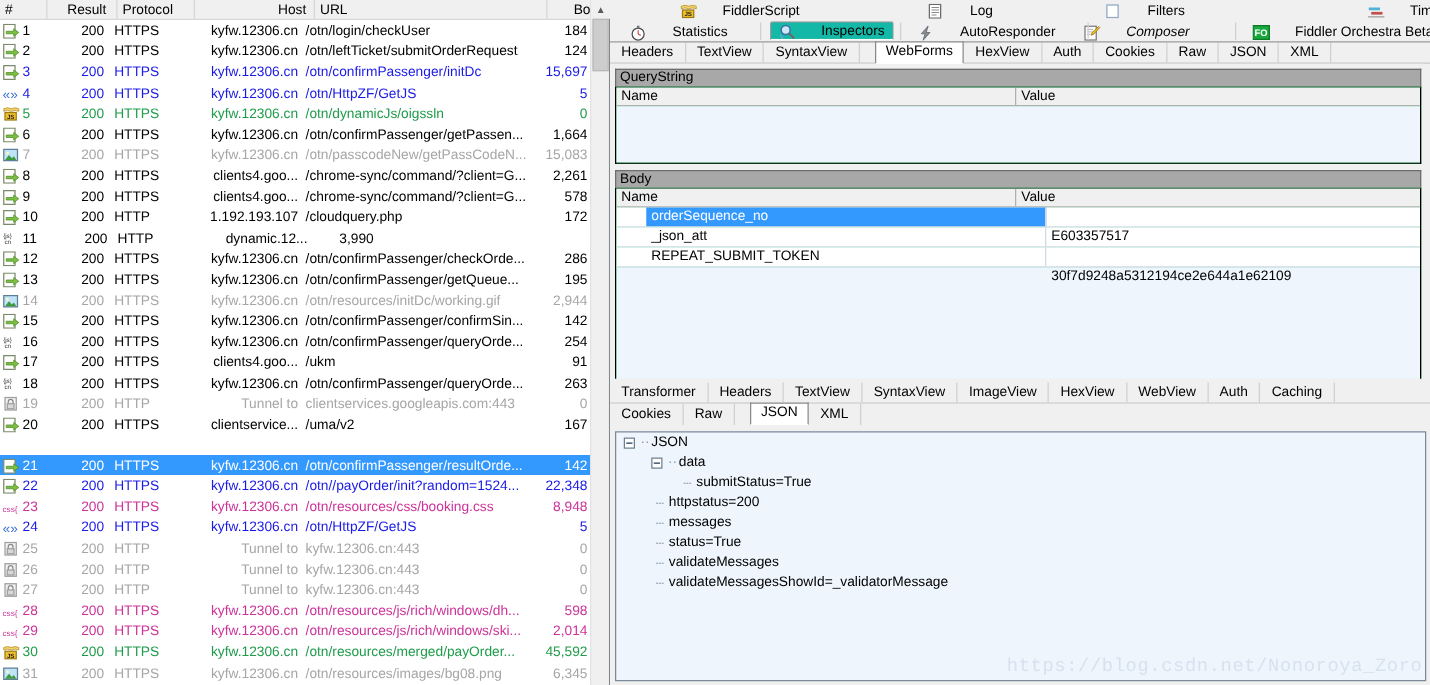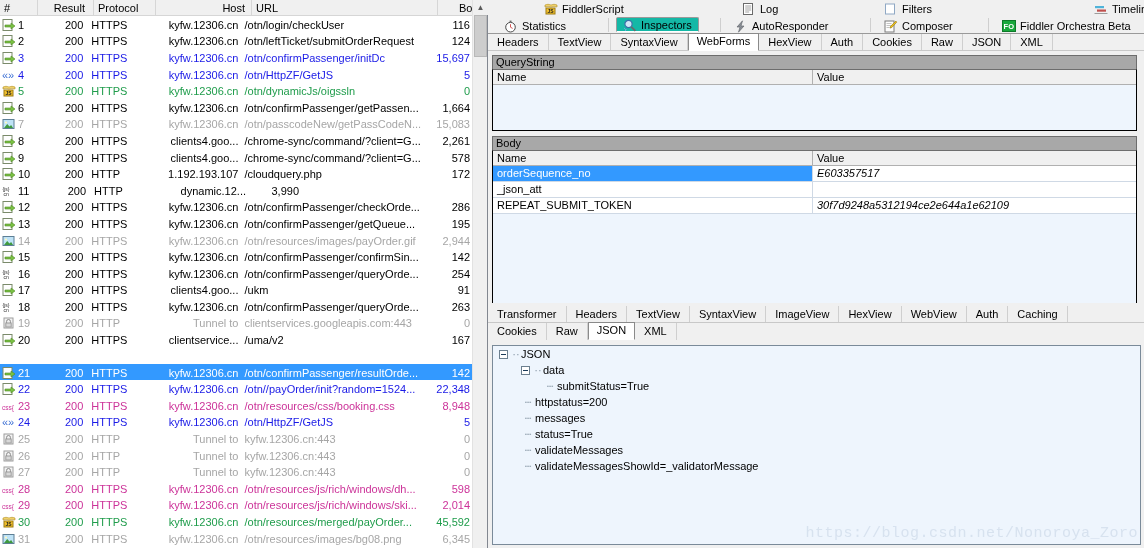--- a/index.html
+++ b/index.html
@@ -78,21 +78,21 @@
   }
   
   #main-tabs {
     position: relative;
     height: 34px;
     background: #f0f0f0;
     border-bottom: 1px solid #9a9a9a;
   }
   .mtab {
     position: absolute;
-    display: flex; align-items: center; gap: 4px;
+    display: flex; align-items: center; gap: 20px;
     height: 17px; padding: 0 6px;
     font-size: 11px; white-space: nowrap;
   }
   .mtab.row1 { top: 0px; }
   .mtab.row2 { top: 17px; height: 17px; }
   .mtab.active {
     background: #14b8a6;
     border: 1px solid #9a9a9a;
     border-bottom: 1px solid #ffffff;
     border-radius: 2px 2px 0 0;
@@ -116,21 +116,21 @@
     white-space: nowrap;
   }
   .stab.active {
     background: #ffffff;
     border: 1px solid #8a8a8a;
     border-bottom-color: #ffffff;
     padding: 0 8px;
     line-height: 15px;
     margin-top: -1px;
     height: 18px;
-    position: relative; z-index: 2;
+    position: relative; z-index: 2; margin-left: 12px;
   }
 
   
   #req-inspector {
     position: absolute; top: 51px; left: 0; right: 4px; height: 252px;
     background: #f0f0f0;
     padding: 4px 3px 0 4px;
   }
   .grp-title {
     background: #a8a8a8;
@@ -146,22 +146,22 @@
     border-top: 1px solid #6d6d6d;
     background: #22c55e;
     font-size: 11px;
     overflow: hidden;
   }
   .nv-head { display: flex; background: #f0f0f0; border-bottom: 1px solid #b0b0b0; height: 15px; }
   .nv-head .h { padding: 0 4px; line-height: 14px; }
   .nv-head .h.n { width: 320px; border-right: 1px solid #b0b0b0; }
   .nv-head .h.v { flex: 1; }
   .nv-row { display: flex; height: 16px; border-bottom: 1px solid #cfd9e5; background:#ffffff; }
-  .nv-row .n { width: 320px; border-right: 1px solid #cfd9e5; padding: 0 4px; line-height: 15px; overflow:hidden; white-space:nowrap;}
-  .nv-row .v { flex: 1; padding: 0 4px; line-height: 15px; overflow:hidden; white-space:nowrap;font-style:italic;}
+  .nv-row .n { width: 320px; border-right: 1px solid #cfd9e5; padding: 0 4px; line-height: 15px; overflow:hidden; white-space:nowrap;margin-left:24px;}
+  .nv-row .v { flex: 1; padding: 16px 4px; line-height: 15px; overflow:hidden; white-space:nowrap;}
   .nv-row.sel .n { background: #3399ff; color: #fff; }
   .nv-fill { background: #eef5fd; }
 
   
   #resp-inspector {
     position: absolute; top: 303px; left: 0; right: 0; bottom: 0;
     background: #f0f0f0;
     padding-top: 3px;
   }
   #json-view {
@@ -232,21 +232,21 @@
                 <rect x="1" y="0.5" width="9" height="11" fill="#fefefe" stroke="#7a8a6a"></rect>
                 <path d="M3 6 h6 v-2 l4 3 -4 3 v-2 h-6 z" fill="#7ac143" stroke="#4f8a23" stroke-width="0.6"></path>
               </svg>
             </span>
             <span>1</span>
           </div>
           <div class="cell c-res t-normal">200</div>
           <div class="cell c-proto t-normal">HTTPS</div>
           <div class="cell c-host t-normal">kyfw.12306.cn</div>
           <div class="cell c-url t-normal">/otn/login/checkUser</div>
-          <div class="cell c-body t-normal">116</div>
+          <div class="cell c-body t-normal">184</div>
         </div>
         <div class="srow ">
           <div class="cell c-num t-normal">
             <span class="ico">
               <svg width="14" height="12" viewBox="0 0 14 12">
                 <rect x="1" y="0.5" width="9" height="11" fill="#fefefe" stroke="#7a8a6a"></rect>
                 <path d="M3 6 h6 v-2 l4 3 -4 3 v-2 h-6 z" fill="#7ac143" stroke="#4f8a23" stroke-width="0.6"></path>
               </svg>
             </span>
             <span>2</span>
@@ -440,21 +440,21 @@
                 <rect x="1" y="1.5" width="11" height="9" fill="#bfe3f7" stroke="#5d7f95"></rect>
                 <circle cx="4" cy="4.5" r="1.1" fill="#fff8c0"></circle>
                 <path d="M2 10 l3.2 -4 2.3 2.6 1.6 -1.6 2 3 z" fill="#3f9a3f"></path>
               </svg>
             </span>
             <span>14</span>
           </div>
           <div class="cell c-res t-gray">200</div>
           <div class="cell c-proto t-gray">HTTPS</div>
           <div class="cell c-host t-gray">kyfw.12306.cn</div>
-          <div class="cell c-url t-gray">/otn/resources/images/payOrder.gif</div>
+          <div class="cell c-url t-gray">/otn/resources/initDc/working.gif</div>
           <div class="cell c-body t-gray">2,944</div>
         </div>
         <div class="srow ">
           <div class="cell c-num t-normal">
             <span class="ico">
               <svg width="14" height="12" viewBox="0 0 14 12">
                 <rect x="1" y="0.5" width="9" height="11" fill="#fefefe" stroke="#7a8a6a"></rect>
                 <path d="M3 6 h6 v-2 l4 3 -4 3 v-2 h-6 z" fill="#7ac143" stroke="#4f8a23" stroke-width="0.6"></path>
               </svg>
             </span>
@@ -793,21 +793,21 @@
           <span>Inspectors</span>
         </div>
         <div class="mtab row2" style="left: 240px;">
           <span class="ico">
             <svg width="13" height="13" viewBox="0 0 13 13">
               <path d="M8.5 0.8 L3 7 h3 L4.5 12.2 L10 6 H7 z" fill="#8a8f96" stroke="#5a5f66" stroke-width="0.6"></path>
             </svg>
           </span>
           <span>AutoResponder</span>
         </div>
-        <div class="mtab row2" style="left: 390px;">
+        <div class="mtab row2" style="left: 373px; font-style: italic;">
           <span class="ico">
             <svg width="14" height="13" viewBox="0 0 14 13">
               <rect x="1" y="1" width="9" height="11" fill="#fdfdfd" stroke="#7a7a7a"></rect>
               <path d="M2.5 3.5 h5 M2.5 5.5 h5 M2.5 7.5 h3" stroke="#aaa" stroke-width="0.7"></path>
               <path d="M12.8 2.1 l-1-1 -5.2 5.2 -0.6 1.8 1.8 -0.6 z" fill="#f0c419" stroke="#8a6d11" stroke-width="0.6"></path>
             </svg>
           </span>
           <span>Composer</span>
         </div>
         <div class="mtab row2" style="left: 508px;">

